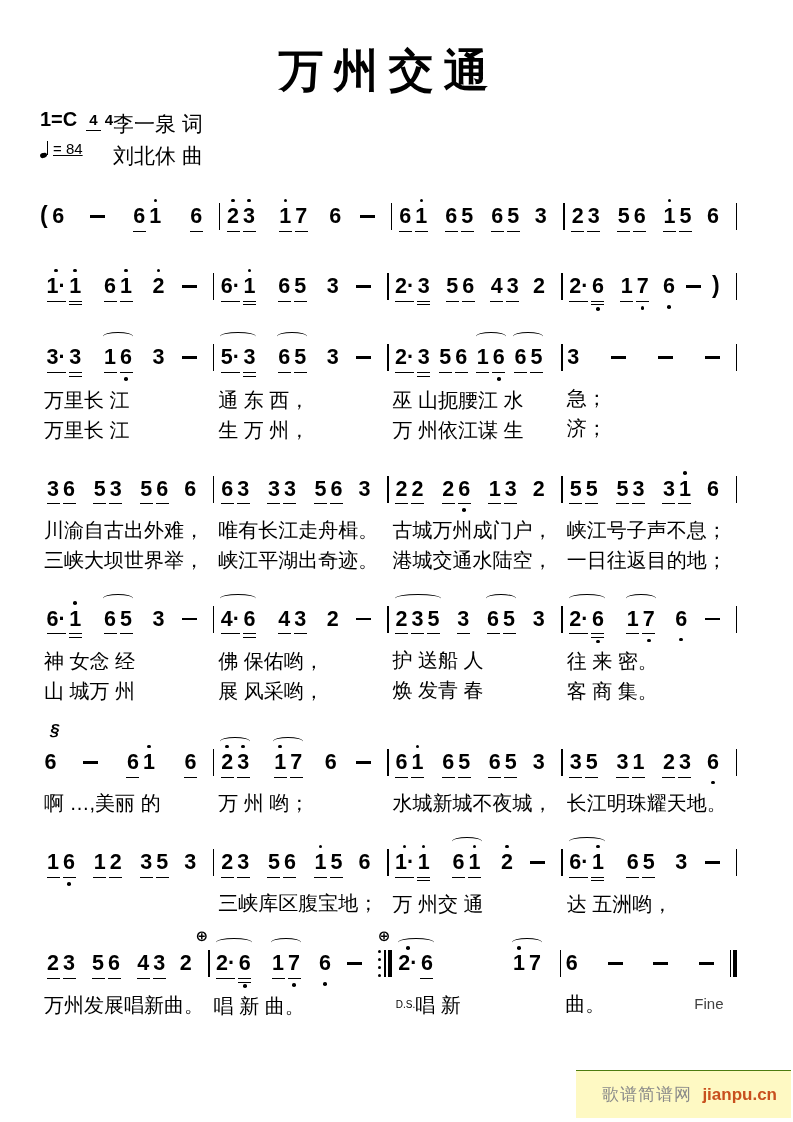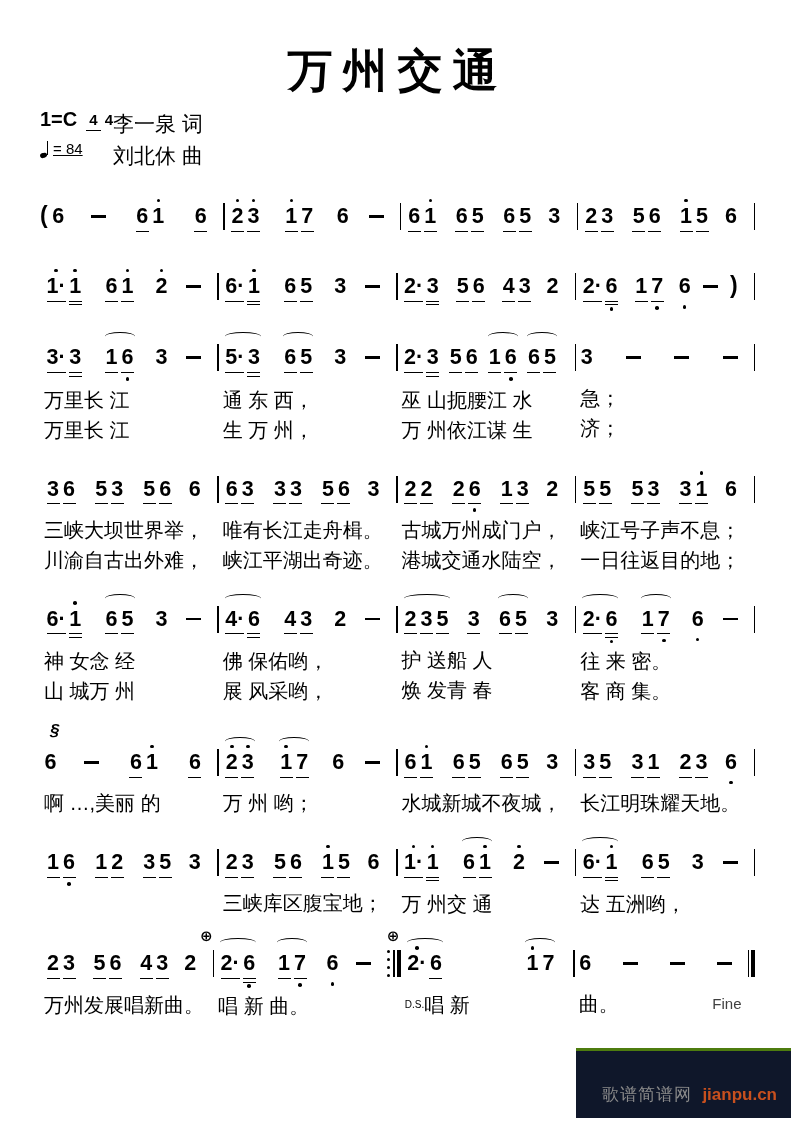--- a/index.html
+++ b/index.html
@@ -1,20 +1,20 @@
 <!DOCTYPE html>
 <html><head>
 <meta charset="utf-8">
 <style>
   html,body{margin:0;padding:0;background:#fff;}
   body{
     width:793px;height:1122px;position:relative;overflow:hidden;
     font-family:"Liberation Sans","DejaVu Sans",sans-serif;color:#000;
   }
-  .page{padding:44px 38px 0 40px;}
+  .page{padding:44px 56px 0 40px;}
 
   
   .title{text-align:center;font-size:45px;font-weight:bold;letter-spacing:10px;line-height:1.2;}
   .meta{display:flex;margin-top:10px;}
   .keyrow{display:flex;align-items:center;gap:9px;font-size:20px;font-weight:bold;}
   .frac{display:inline-block;text-align:center;font-size:15px;font-weight:bold;line-height:1;}
   .frac .top{border-bottom:1.6px solid #000;padding:0 3px 2px;}
   .frac .bot{padding-top:2px;}
   .temporow{margin-top:9px;display:flex;align-items:center;gap:4px;font-size:15px;text-decoration:underline;}
   .qnote{display:inline-block;width:9px;height:17px;position:relative;}
@@ -46,21 +46,21 @@
   .bar .thin{width:1.4px;background:#000;}
   .bar .thick{width:3.6px;background:#000;}
   .bar .dots{display:flex;flex-direction:column;justify-content:center;gap:5px;margin-right:1px;}
   .bar .dots i{width:3px;height:3px;border-radius:50%;background:#000;}
   .ly{display:flex;align-items:flex-start;white-space:pre;font-size:20px;line-height:28px;margin-top:2px;padding-left:4px;}
   .ds{font-size:10px;line-height:28px;}
   .fine{margin-left:auto;font-size:15px;color:#404040;padding-right:6px;}
   .coda{position:absolute;top:-17px;left:-14px;font-size:15px;font-weight:bold;}
 
   
-  .wm{position:absolute;right:2px;bottom:4px;padding:32px 14px 12px 26px;border-top:3px solid #4d7c0f;background:#0f172a;}
+  .wm{position:absolute;right:2px;bottom:4px;padding:12px 14px 12px 26px;border-top:1px solid #4d7c0f;background:#fef9c3;}
   .wm .cn{color:#8a8a8a;font-size:17px;letter-spacing:1px;}
   .wm .en{color:#c8501e;font-size:17px;font-weight:bold;margin-left:6px;}
 </style>
 </head>
 <body>
 
 <div class="page">
   <div class="title">万州交通</div>
 
   <div class="meta">
@@ -1030,22 +1030,22 @@
                 <div class="dot off"></div>
               </div>
               <div class="ch">6</div>
               <div class="ur"></div>
               <div class="ur"></div>
               <div class="r8">
                 <div class="dot off"></div>
               </div>
             </div>
           </div>
+          <div class="ly"><span>川渝自古出外难，</span></div>
           <div class="ly"><span>三峡大坝世界举，</span></div>
-          <div class="ly"><span>川渝自古出外难，</span></div>
         </div>
         <div class="bar">
           <div class="thin"></div>
         </div>
         <div class="meas">
           <div class="mrow">
             <div class="g">
               <div class="nt">
                 <div class="r8">
                   <div class="dot off"></div>

